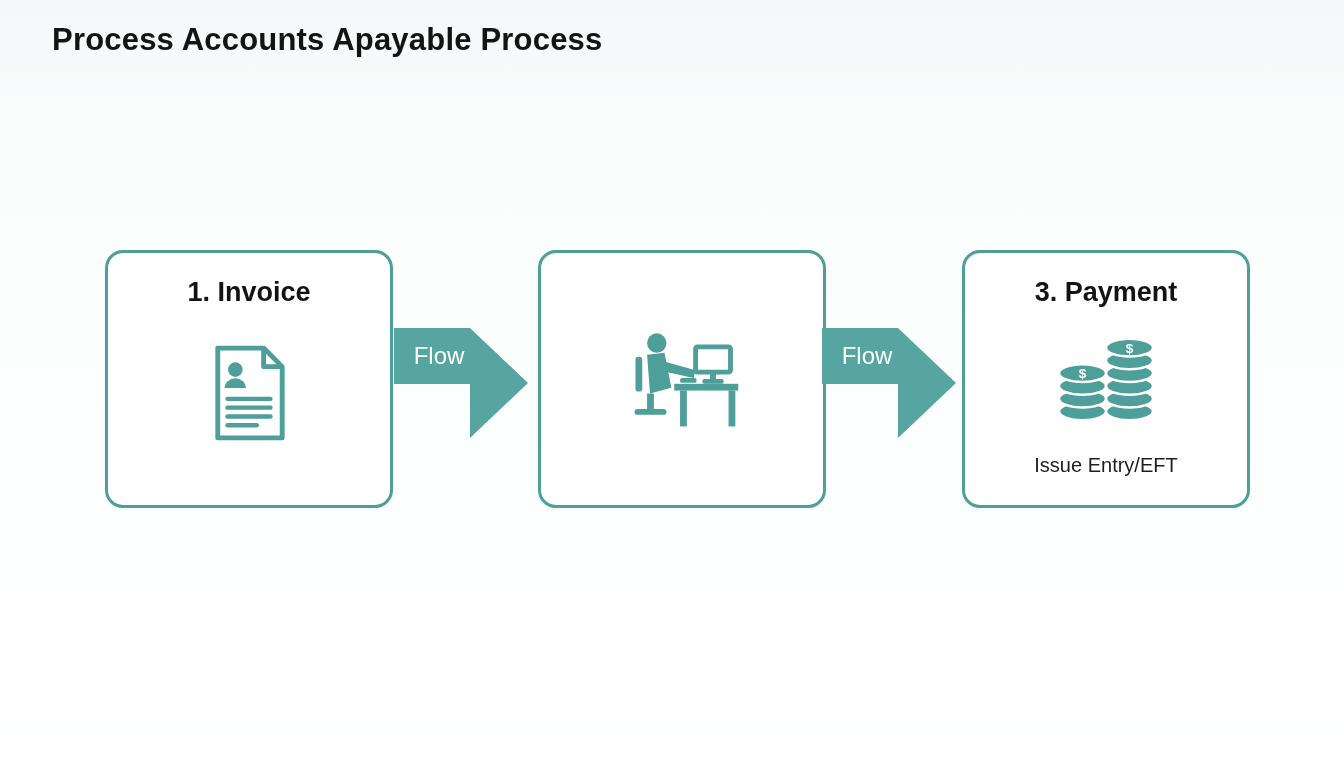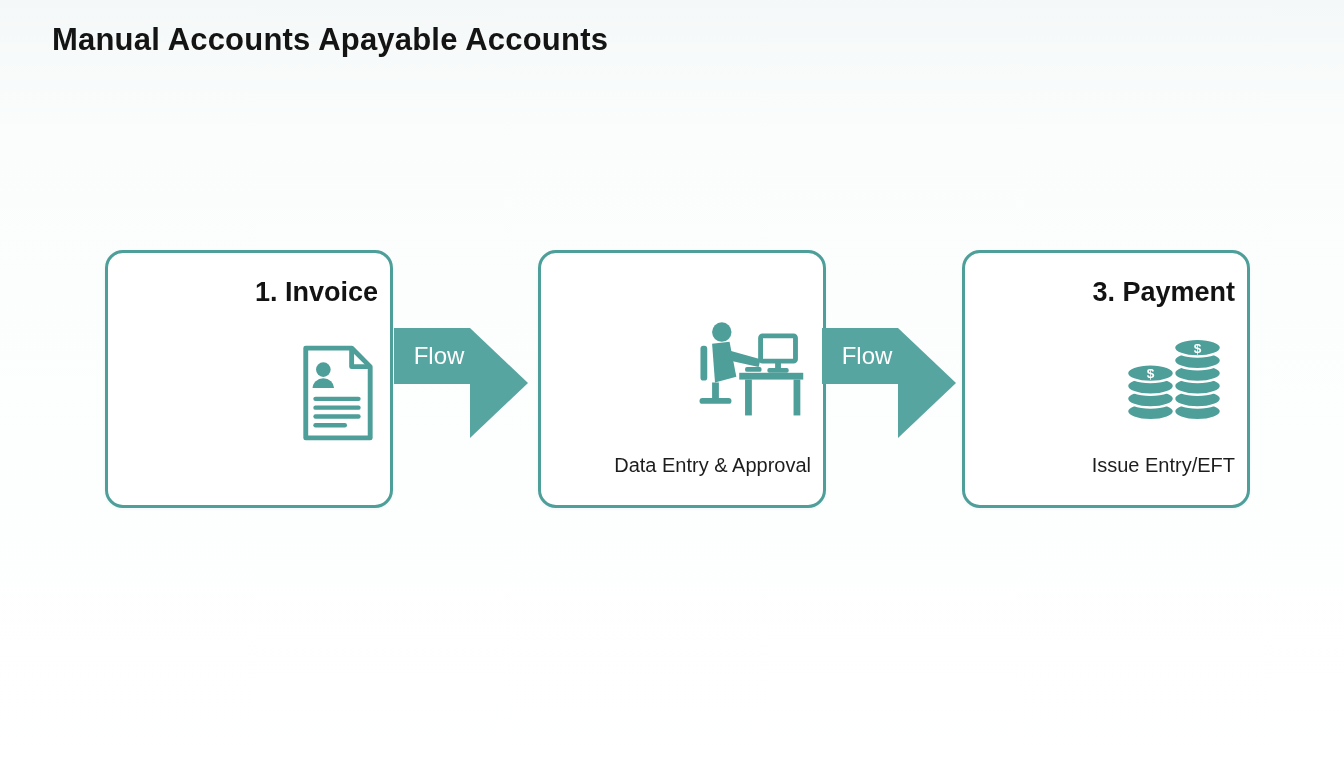--- a/index.html
+++ b/index.html
@@ -27,21 +27,21 @@
     position: absolute;
     top: 250px;
     width: 288px;
     height: 258px;
     box-sizing: border-box;
     background: #ffffff;
     border: 3px solid #4e9e99;
     border-radius: 18px;
     display: flex;
     flex-direction: column;
-    align-items: flex-end;
+    align-items: center;
     padding: 24px 12px 28px;
     box-shadow: 0 1px 3px rgba(70,130,125,0.08);
   }
   .step-box.pos-1 { left: 105px; }
   .step-box.pos-2 { left: 538px; }
   .step-box.pos-3 { left: 962px; }
   .step-heading {
     font-size: 27px;
     font-weight: 700;
     color: #131313;
@@ -84,21 +84,21 @@
     border-bottom: 55px solid transparent;
     border-left: 58px solid #57a5a0;
   }
   svg { display: block; }
 </style>
 </head>
 <body>
 
 <div class="canvas">
 
-  <div class="page-title">Manual Accounts Apayable Accounts</div>
+  <div class="page-title">Process Accounts Apayable Process</div>
 
   <div class="step-box pos-1">
     <div class="step-heading">1. Invoice</div>
     <div class="icon-wrap">
       <svg width="82" height="98" viewBox="0 0 84 100">
         <path d="M10 4 H57 L76 23 V96 H10 Z" fill="#ffffff" stroke="#4e9e99" stroke-width="5" stroke-linejoin="round"></path>
         <path d="M57 4 V23 H76" fill="none" stroke="#4e9e99" stroke-width="5" stroke-linejoin="round"></path>
         <circle cx="28" cy="26" r="7.5" fill="#4e9e99"></circle>
         <path d="M17 45 a11 10 0 0 1 22 0 z" fill="#4e9e99"></path>
         <line x1="20" y1="56" x2="64" y2="56" stroke="#4e9e99" stroke-width="4.5" stroke-linecap="round"></line>
@@ -127,21 +127,20 @@
         <path d="M44 34 L80 44 L78 52 L42 44 Z" fill="#4e9e99"></path>
         <rect x="80" y="20" width="36" height="26" rx="2" fill="#ffffff" stroke="#4e9e99" stroke-width="5"></rect>
         <rect x="95" y="46" width="6" height="9" fill="#4e9e99"></rect>
         <rect x="87" y="53" width="22" height="5" rx="2" fill="#4e9e99"></rect>
         <rect x="64" y="52" width="17" height="5" rx="2" fill="#4e9e99"></rect>
         <rect x="58" y="58" width="66" height="7" fill="#4e9e99"></rect>
         <rect x="114" y="65" width="7" height="37" fill="#4e9e99"></rect>
         <rect x="64" y="65" width="7" height="37" fill="#4e9e99"></rect>
       </svg>
     </div>
-    <div class="step-caption">Data Entry &amp; Approval</div>
   </div>
 
   <div class="flow-arrow pos-2">
     <div class="arrow-body">
       <span class="arrow-label">Flow</span>
     </div>
     <div class="arrow-head"></div>
   </div>
 
   <div class="step-box pos-3">

